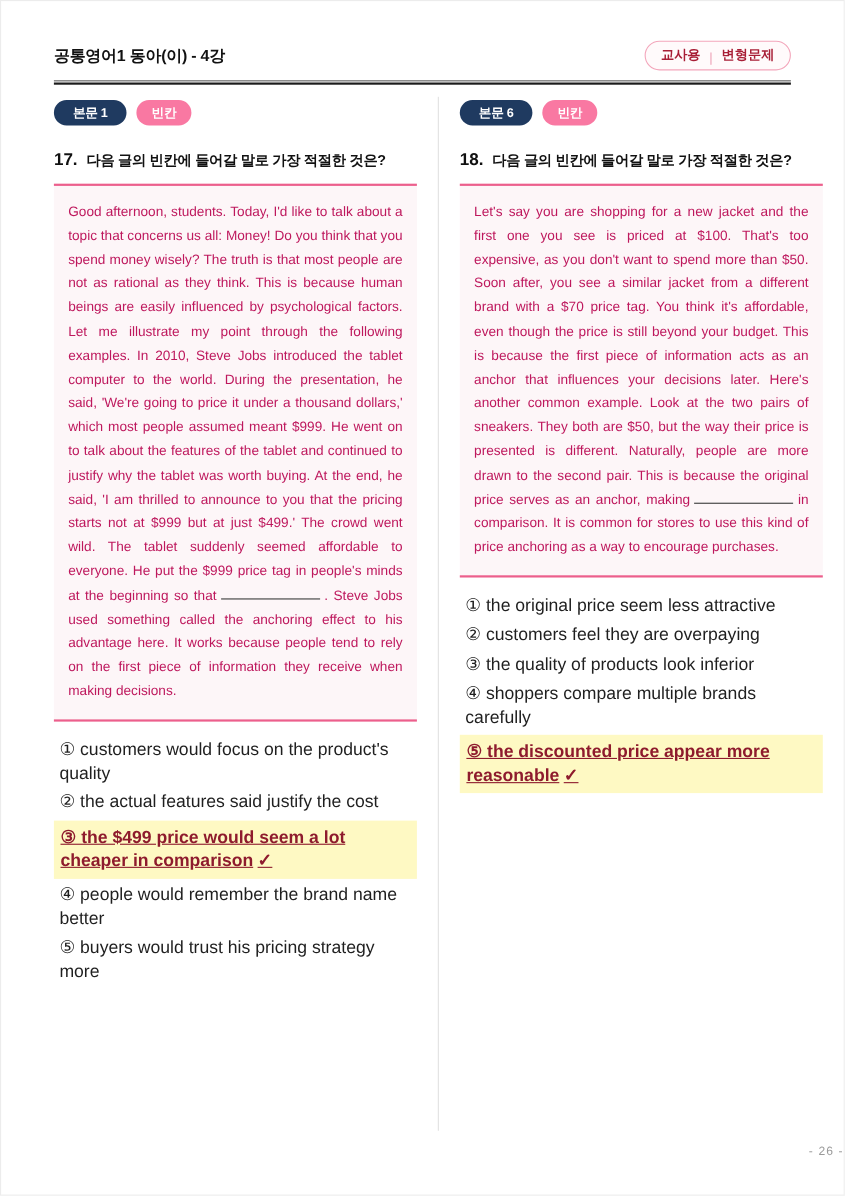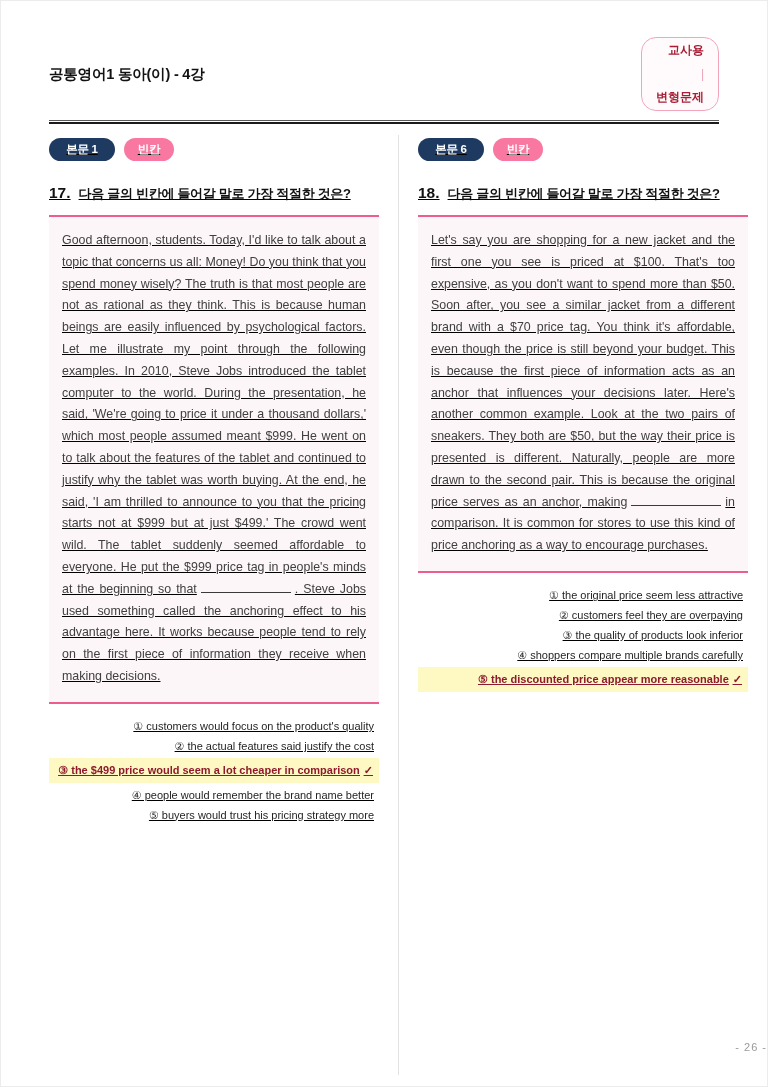--- a/index.html
+++ b/index.html
@@ -7,48 +7,48 @@
     width:768px;height:1087px;position:relative;background:#ffffff;
     font-family:"Liberation Sans",sans-serif;box-sizing:border-box;
     border:1px solid #ececec;overflow:hidden;
   }
   
   .header{display:flex;justify-content:space-between;align-items:center;padding:36px 48px 0 48px;}
   .header-title{font-size:14.5px;font-weight:bold;color:#111;letter-spacing:-0.2px;}
   .teacher-badge{
     display:flex;align-items:flex-end;gap:8px;background:#fffafb;
     border:1.6px solid #f3a6bb;border-radius:15px;padding:4px 14px;
-    font-size:12px;font-weight:bold;color:#a81e36;flex-direction:column;
+    font-size:12px;font-weight:bold;color:#a81e36;
   }
   .teacher-badge .sep{color:#eea3b8;font-weight:normal;}
   .header-rule{margin:9px 48px 0 48px;border-top:1px solid #5a5a5a;height:1px;border-bottom:2.5px solid #1b1b1b;}
   
-  .columns{display:flex;align-items:stretch;padding:0 0 0 48px;margin-top:11px;min-height:940px;text-decoration:underline;}
+  .columns{display:flex;align-items:stretch;padding:0 0 0 48px;margin-top:11px;min-height:940px;}
   .col{width:330px;}
   .col-left{margin-right:19px;}
   .v-divider{width:1px;background:#e2e2e2;margin-right:19px;}
   
   .badge-row{display:flex;gap:9px;margin-top:3px;}
   .pill{height:23px;border-radius:12px;display:flex;align-items:center;justify-content:center;
         font-size:11.5px;font-weight:bold;color:#fff;letter-spacing:-0.3px;}
   .pill-navy{background:#1f3a60;width:66px;}
   .pill-pink{background:#f978a2;width:50px;}
   
   .question{margin-top:23px;display:flex;align-items:baseline;gap:8px;color:#111;}
   .q-num{font-size:15.5px;font-weight:bold;}
   .q-text{font-size:13px;font-weight:bold;letter-spacing:-0.3px;}
   
   .passage{
     margin-top:12px;border-top:2px solid #ec5f8c;border-bottom:2px solid #ec5f8c;
     background:#fdf6f8;padding:13px 13px 14px 13px;
-    font-size:12.4px;line-height:21.8px;color:#404040;text-align:justify;
+    font-size:12.4px;line-height:21.8px;color:#be185d;text-align:justify;
   }
   .blank{display:inline-block;width:90px;border-bottom:1.6px solid #3a3a3a;height:3px;margin:0 4px;}
   
-  .options{margin-top:13px;font-size:11px;color:#1f1f1f;text-align:right;}
+  .options{margin-top:13px;font-size:16px;color:#1f1f1f;}
   .option{padding:2.5px 5px;line-height:1.35;}
   .option.correct{
     background:#fef9c3;color:#8e1b2d;font-weight:bold;
     text-decoration:underline;padding:5px 6px;margin:2px 0;
   }
   .option .check{margin-left:4px;}
   
   .footer{position:absolute;bottom:33px;left:0;right:0;text-align:right;
           font-size:11px;color:#9a9a9a;letter-spacing:1px;padding-left:31px;}
 </style>

